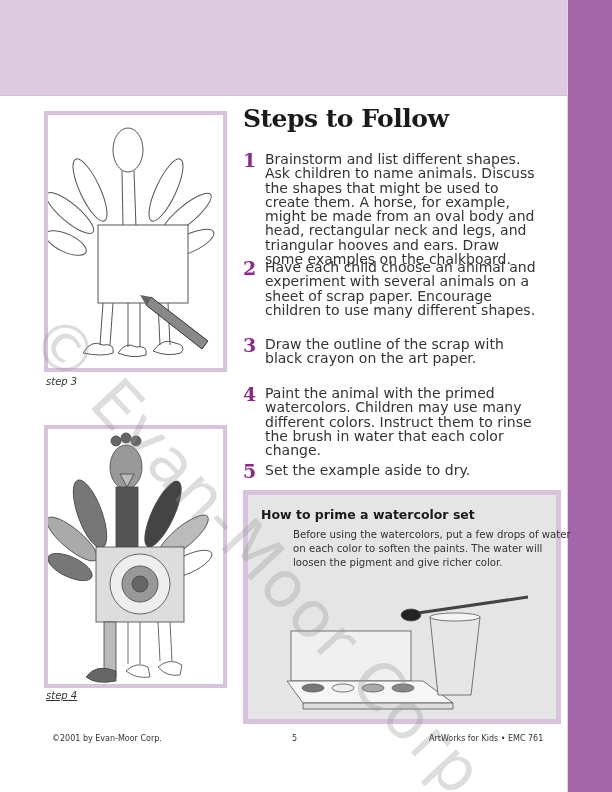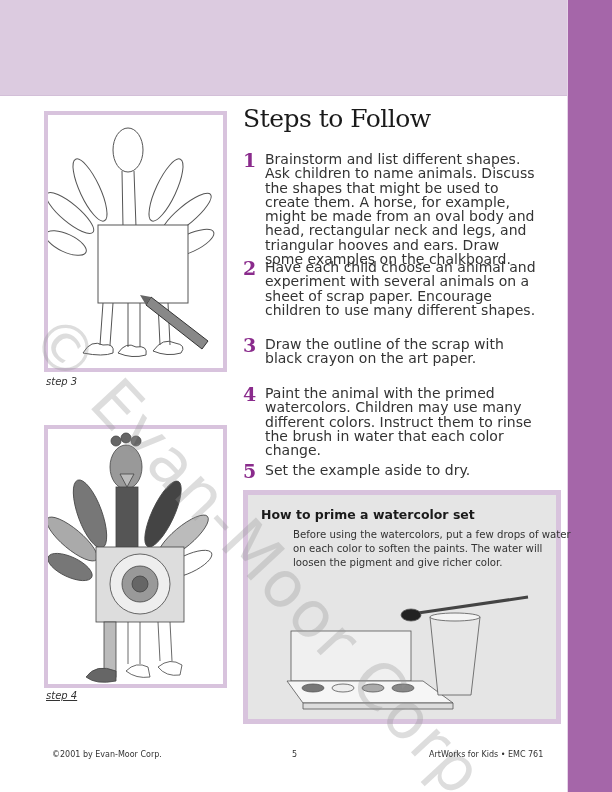--- a/index.html
+++ b/index.html
@@ -5,31 +5,31 @@
   html, body { margin:0; padding:0; }
   body { width:612px; height:792px; position:relative; background:#ffffff; overflow:hidden;
          font-family:"DejaVu Sans", sans-serif; color:#2a2a2a; }
   .header-band { position:absolute; left:0; top:0; width:567px; height:95px; background:#dccbe0; border-bottom:1px solid #d3bfd8; }
   .side-bar { position:absolute; left:567px; top:0; width:45px; height:792px; background:#a566a9; border-left:1px solid #e6d4e8; }
   .frame { position:absolute; left:44px; width:175px; border:4px solid #d8c3dd; background:#fff; }
   .frame1 { top:111px; height:253px; }
   .frame2 { top:425px; height:255px; }
   .frame svg { width:100%; height:100%; display:block; }
   .caption { position:absolute; left:46px; font-size:10px; font-style:italic; color:#333; }
-  .title { position:absolute; left:243px; top:104px; font-family:"DejaVu Serif", serif; font-weight:normal;
+  .title { position:absolute; left:243px; top:104px; font-family:"DejaVu Serif", serif; font-weight:bold;
            font-size:25px; letter-spacing:-0.5px; color:#1a1a1a;text-align:right; }
   .step { position:absolute; left:243px; width:295px; }
   .step .num { position:absolute; left:0; top:-3px; font-family:"DejaVu Serif", serif; font-weight:bold;
                font-size:19px; color:#8a2b8c; }
   .step .txt { margin-left:22px; font-size:14px; line-height:14.3px; color:#333; }
   .tip-box { position:absolute; left:243px; top:490px; width:308px; height:224px; border:5px solid #d8c3dd; background:#e5e5e5; }
   .tip-title { position:absolute; left:13px; top:12px; font-weight:bold; font-size:12.5px; color:#1a1a1a; }
   .tip-text { position:absolute; left:13px; top:33px; width:285px; font-size:10.2px; line-height:14px; color:#333;margin-left:32px; }
   .tip-illus { position:absolute; left:35px; top:100px; width:250px; height:115px; }
-  .footer { position:absolute; top:734px; font-size:8px; color:#333;margin-top:16px; }
+  .footer { position:absolute; top:734px; font-size:8px; color:#333; }
   .watermark { position:absolute; left:70px; top:300px; font-size:64px; color:rgba(150,150,150,0.32);
                transform:rotate(47deg); transform-origin:left top; white-space:nowrap; letter-spacing:2px;
                pointer-events:none; }
 </style>
 </head>
 <body>
 
 <div class="header-band"></div>
 <div class="side-bar"></div>
 

